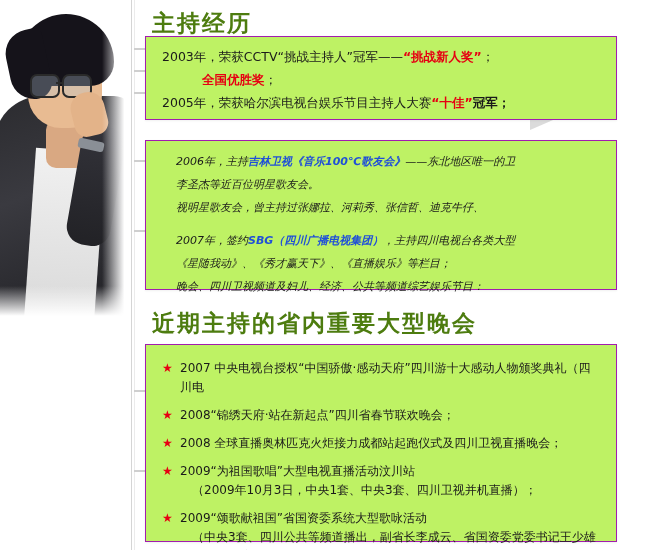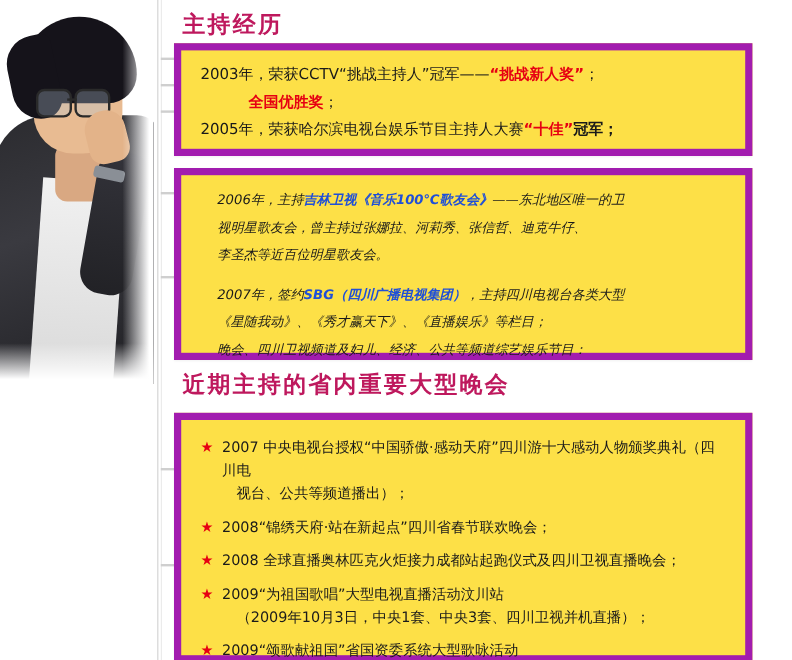--- a/index.html
+++ b/index.html
@@ -161,33 +161,33 @@
     left: 134px;
     top: 0;
     width: 1px;
     height: 550px;
     background: #ebebeb;
   }
 
   
   .panel {
     position: absolute;
-    background: #fde047;
-    border: 6px solid #a21caf;
+    background: #bef264;
+    border: 1px solid #a21caf;
     box-shadow: 0 1px 2px rgba(0,0,0,0.06);
   }
   .panel-inner {
     padding: 10px 14px 12px 16px;
   }
 
   .section-title {
     position: absolute;
-    font-size: 19px;
+    font-size: 23px;
     font-weight: bold;
-    color: #be185d;
+    color: #4d7c0f;
     letter-spacing: 2px;
   }
 
   
   .entry {
     font-size: 12.5px;
     line-height: 20px;
     color: #1a1a1a;
     margin: 0 0 3px 0;
     white-space: nowrap;
@@ -308,24 +308,24 @@
 
 <div class="tick" style="left:134px; top:160px;"></div>
 <div class="tick" style="left:134px; top:230px;"></div>
 <div class="panel" id="panel-2" style="left:145px; top:140px; width:470px; height:148px;">
   <div class="panel-inner">
 
     <p class="block-p">
       <span>2006年，主持</span><span class="blue">吉林卫视《音乐100℃歌友会》</span><span>——东北地区唯一的卫</span>
     </p>
     <p class="block-p">
+      <span>李圣杰等近百位明星歌友会。</span>
+    </p>
+    <p class="block-p">
       <span>视明星歌友会，曾主持过张娜拉、河莉秀、张信哲、迪克牛仔、</span>
-    </p>
-    <p class="block-p">
-      <span>李圣杰等近百位明星歌友会。</span>
     </p>
 
     <p class="block-p" style="margin-top:12px;">
       <span>2007年，签约</span><span class="blue">SBG（四川广播电视集团）</span><span>，主持四川电视台各类大型</span>
     </p>
     <p class="block-p">
       <span>《星随我动》、《秀才赢天下》、《直播娱乐》等栏目；</span>
     </p>
     <p class="block-p">
       <span>晚会、四川卫视频道及妇儿、经济、公共等频道综艺娱乐节目：</span>
@@ -337,21 +337,20 @@
 <div class="section-title" style="left:152px; top:308px;">近期主持的省内重要大型晚会</div>
 
 <div class="tick" style="left:134px; top:390px;"></div>
 <div class="tick" style="left:134px; top:470px;"></div>
 <div class="panel" id="panel-3" style="left:145px; top:344px; width:470px; height:196px;">
   <div class="panel-inner" style="padding-top:14px;">
 
     <p class="bullet-row">
       <span class="star">★</span>
       <span>2007 中央电视台授权“中国骄傲·感动天府”四川游十大感动人物颁奖典礼（四川电</span>
-      <span class="sub">视台、公共等频道播出）；</span>
     </p>
 
     <p class="bullet-row">
       <span class="star">★</span>
       <span>2008“锦绣天府·站在新起点”四川省春节联欢晚会；</span>
     </p>
 
     <p class="bullet-row">
       <span class="star">★</span>
       <span>2008 全球直播奥林匹克火炬接力成都站起跑仪式及四川卫视直播晚会；</span>

